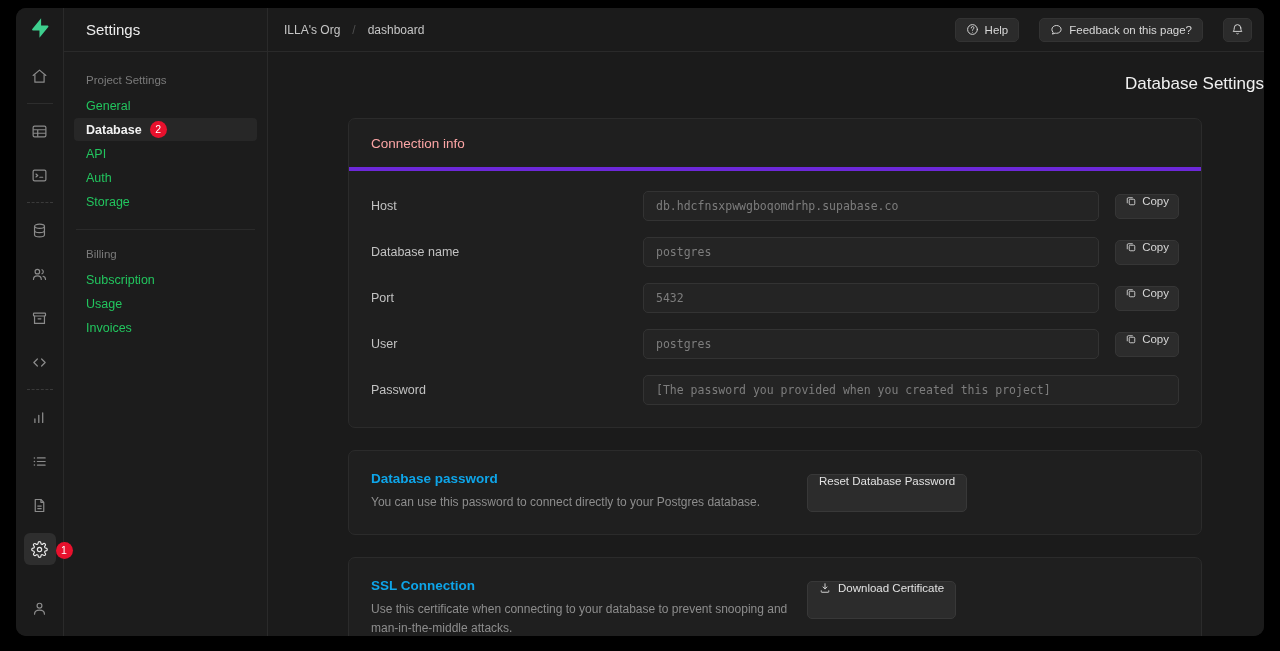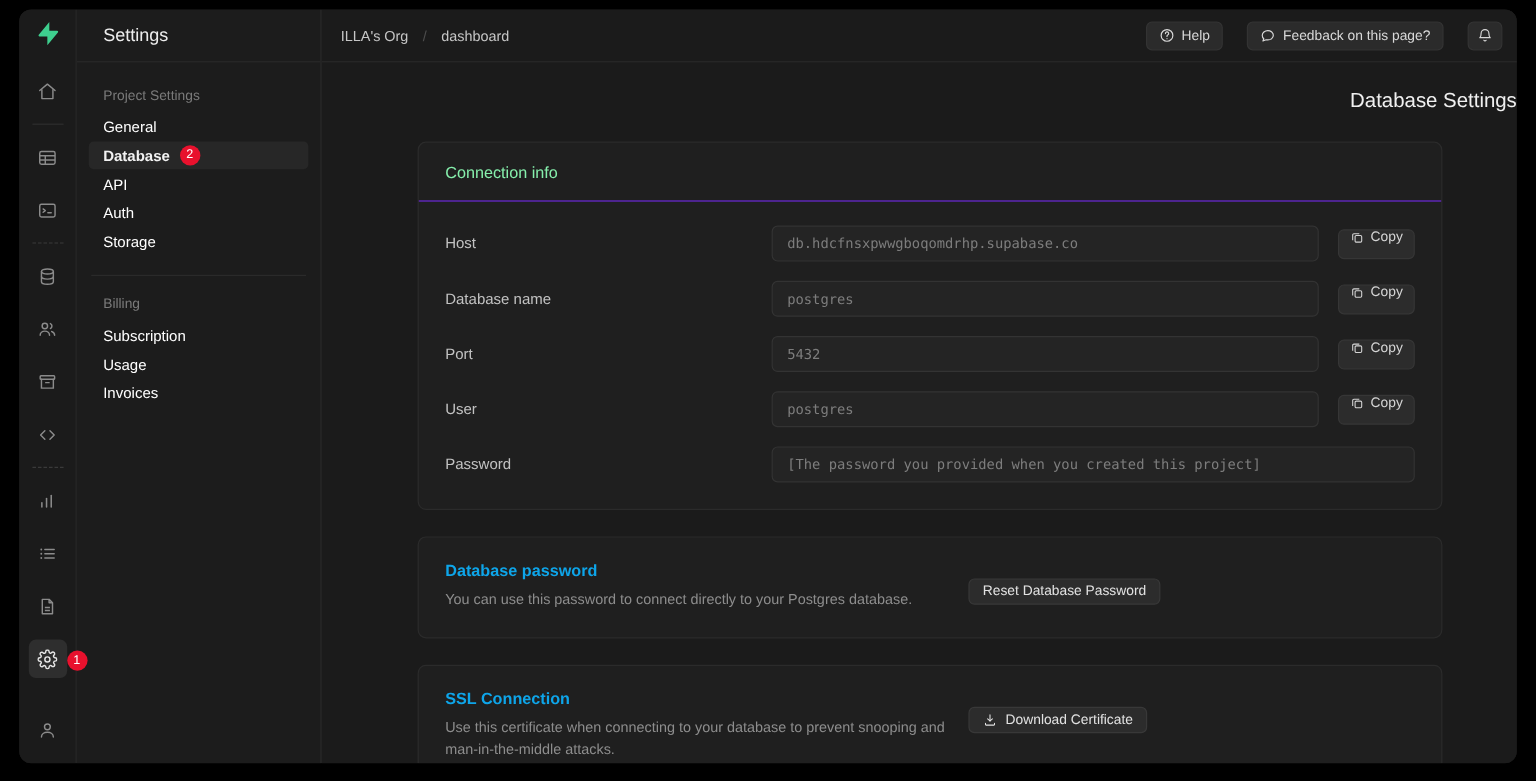--- a/index.html
+++ b/index.html
@@ -106,21 +106,21 @@
     color: #7a7a7a;
     padding: 0 0 8px 12px;
   }
   .nav-item {
     position: relative;
     height: 23px;
     display: flex;
     align-items: center;
     padding-left: 12px;
     font-size: 12.5px;
-    color: #ffffff;
+    color: #22c55e;
     border-radius: 4px;
     margin-bottom: 1px;
   }
   .nav-item.active {
     background: #272727;
     color: #f2f2f2;
     font-weight: bold;
   }
   .nav-item .badge.nav-badge { position: static; margin-left: 8px; }
   .nav-divider {
@@ -193,22 +193,22 @@
   .card {
     margin: 0 62px 0 80px;
     background: #1f1f1f;
     border: 1px solid #2b2b2b;
     border-radius: 7px;
     margin-bottom: 22px;
   }
   .card-head {
     padding: 17px 22px 16px 22px;
     font-size: 13.5px;
-    color: #86efac;
-    border-bottom: 1px solid #6d28d9;
+    color: #fca5a5;
+    border-bottom: 4px solid #6d28d9;
   }
   .card-body { padding: 12px 0 14px 0; }
 
   .field-row {
     display: flex;
     align-items: center;
     padding: 8px 22px;
     gap: 0;
   }
   .field-label {
@@ -272,24 +272,24 @@
     margin-bottom: 7px;
     font-weight: bold;
   }
   .action-desc {
     font-size: 12px;
     color: #8d8d8d;
     line-height: 1.55;
   }
   .action-btn {
     flex: 0 0 auto;
-    height: 22px;
-    margin-top: 14px;
-    display: flex;
-    align-items: center;
+    height: 38px;
+    margin-top: 3px;
+    display: flex;
+    align-items: flex-start;
     gap: 7px;
     padding: 0 11px;
     background: #2c2c2c;
     border: 1px solid #383838;
     border-radius: 5px;
     font-size: 11.5px;
     color: #e2e2e2;
     white-space: nowrap;
   }
   .action-btn svg { display: block; }

